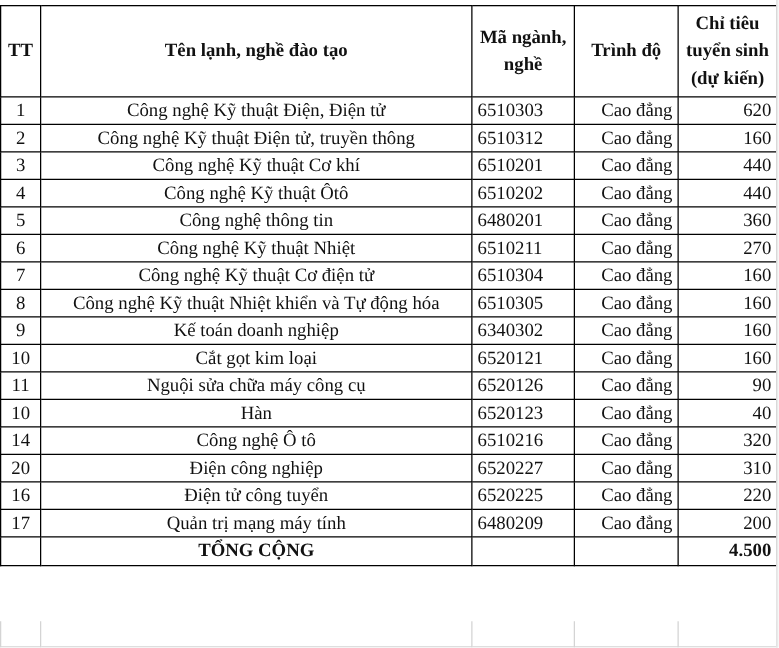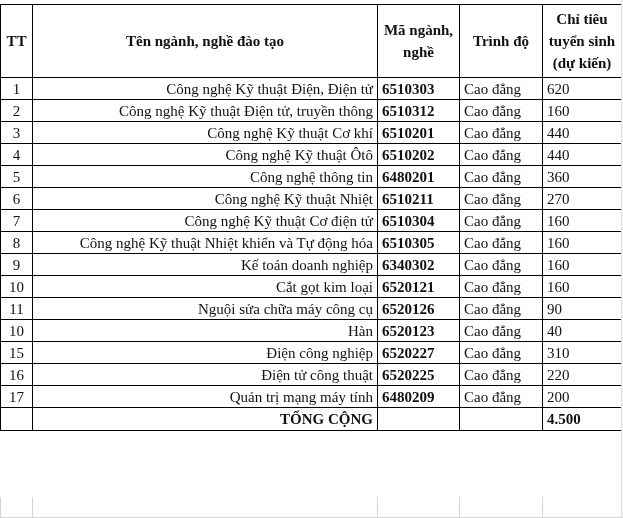--- a/index.html
+++ b/index.html
@@ -10,24 +10,24 @@
     .gridline-top { position: absolute; left: 0; top: 0; width: 623px; height: 4px; border-bottom: 1px solid #d8d8d8; }
     table.main { position: absolute; left: 0; top: 4px; border-collapse: collapse; table-layout: fixed; }
     table.main td, table.main th { border: 1px solid #000; padding: 0 4px; font-size: 15px; line-height: 20px; height: 21px; white-space: nowrap; overflow: hidden; }
     table.main th { font-weight: bold; text-align: center; vertical-align: middle; height: 72px; line-height: 22px; white-space: normal; }
     col.c-tt { width: 32px; }
     col.c-name { width: 345px; }
     col.c-code { width: 82px; }
     col.c-level { width: 83px; }
     col.c-quota { width: 79px; }
     td.tt { text-align: center; }
-    td.name { text-align: right; padding-left: 8px; margin-left: 32px; }
-    td.code { text-align: left; padding-left: 7px; font-weight: bold; }
-    td.level { text-align: left; padding-left: 6px; }
-    td.quota { text-align: left; }
+    td.name { text-align: center; padding-left: 8px; margin-left: 32px; }
+    td.code { text-align: left; padding-left: 7px; }
+    td.level { text-align: right; padding-left: 6px; }
+    td.quota { text-align: right; }
     tr.total td { font-weight: bold; height: 22px; }
     table.blank { position: absolute; left: 0; top: 497px; border-collapse: collapse; table-layout: fixed; }
     table.blank td { border: 1px solid #d4d4d4; border-top: none; height: 20px; padding: 0; }
     .right-edge { position: absolute; left: 621px; top: 0; width: 2px; height: 518px; background: #f4f4f4; border-left: 1px solid #e0e0e0; }
   </style>
 </head>
 <body>
 
 <div class="sheet">
   <div class="gridline-top"></div>
@@ -36,21 +36,21 @@
     <colgroup>
       <col class="c-tt">
         <col class="c-name">
         <col class="c-code">
         <col class="c-level">
         <col class="c-quota">
     </colgroup>
     <thead>
       <tr>
         <th>TT</th>
-        <th>Tên ngành, nghề đào tạo</th>
+        <th>Tên lạnh, nghề đào tạo</th>
         <th>Mã ngành, nghề</th>
         <th>Trình độ</th>
         <th>Chỉ tiêu tuyển sinh (dự kiến)</th>
       </tr>
     </thead>
     <tbody id="rows-body">
         <tr>
           <td class="tt">1</td>
           <td class="name">Công nghệ Kỹ thuật Điện, Điện tử</td>
           <td class="code">6510303</td>
@@ -128,29 +128,36 @@
           <td class="quota">90</td>
         </tr>
         <tr>
           <td class="tt">10</td>
           <td class="name">Hàn</td>
           <td class="code">6520123</td>
           <td class="level">Cao đẳng</td>
           <td class="quota">40</td>
         </tr>
         <tr>
-          <td class="tt">15</td>
+          <td class="tt">14</td>
+          <td class="name">Công nghệ Ô tô</td>
+          <td class="code">6510216</td>
+          <td class="level">Cao đẳng</td>
+          <td class="quota">320</td>
+        </tr>
+        <tr>
+          <td class="tt">20</td>
           <td class="name">Điện công nghiệp</td>
           <td class="code">6520227</td>
           <td class="level">Cao đẳng</td>
           <td class="quota">310</td>
         </tr>
         <tr>
           <td class="tt">16</td>
-          <td class="name">Điện tử công thuật</td>
+          <td class="name">Điện tử công tuyển</td>
           <td class="code">6520225</td>
           <td class="level">Cao đẳng</td>
           <td class="quota">220</td>
         </tr>
         <tr>
           <td class="tt">17</td>
           <td class="name">Quản trị mạng máy tính</td>
           <td class="code">6480209</td>
           <td class="level">Cao đẳng</td>
           <td class="quota">200</td>

